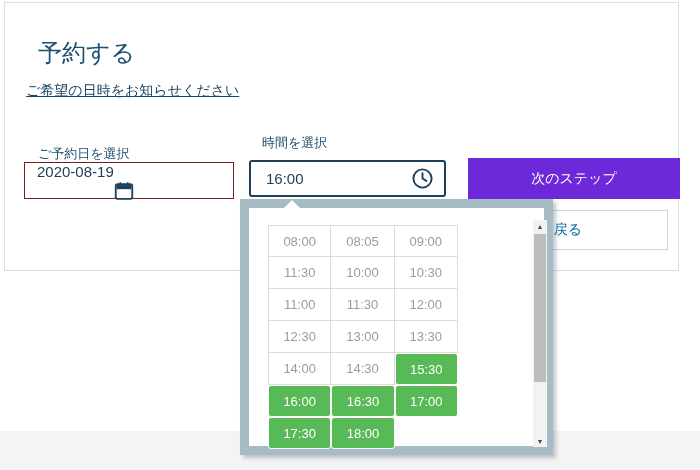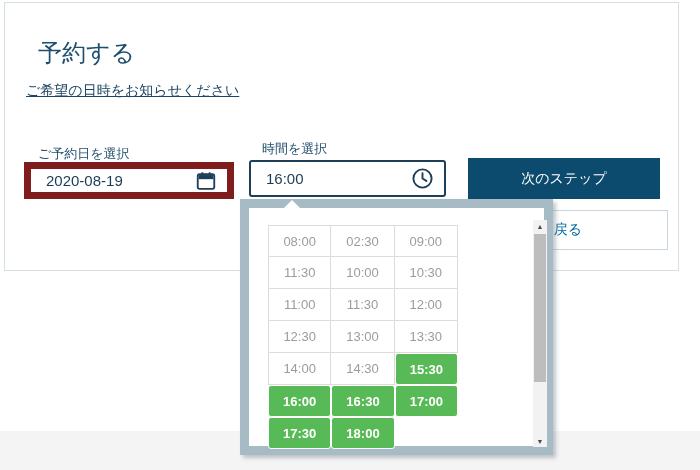--- a/index.html
+++ b/index.html
@@ -11,36 +11,36 @@
   }
   .footer-band{position:absolute;left:0;top:431px;width:700px;height:39px;background:#f4f4f4;}
   .panel{
     position:absolute;left:4px;top:2px;width:675px;height:269px;
     background:#ffffff;border:1px solid #d5e0e6;box-sizing:border-box;
   }
   .title{position:absolute;left:21px;top:22px;font-size:24px;color:#1e4f6e;font-weight:400;}
   .subtitle{position:absolute;left:21px;top:79px;font-size:14px;color:#1e4664;text-decoration:underline;}
   .field-label{position:absolute;font-size:13px;color:#23506d;}
   .date-label{left:33px;top:142px;}
-  .time-label{left:257px;top:131px;margin-top:6px;}
+  .time-label{left:257px;top:131px;}
   .input-box{
     position:absolute;background:#fff;box-sizing:border-box;
     display:flex;align-items:center;
   }
-  .date-box{left:19px;top:159px;width:210px;height:37px;border:7px solid #7f1d1d;}
+  .date-box{left:19px;top:159px;width:210px;height:37px;border:1px solid #7f1d1d;flex-direction:column;}
   .time-box{left:244px;top:157px;width:197px;height:37px;border:2px solid #1d3f5a;border-radius:3px;}
   .input-box input{
     border:none;outline:none;flex:1;min-width:0;height:100%;
     font-family:"Liberation Sans","DejaVu Sans",sans-serif;
     font-size:15px;color:#1c3c55;padding:0 0 0 15px;background:transparent;
   }
   .input-icon{flex:0 0 auto;margin-right:10px;display:flex;align-items:center;}
   .btn-next{
-    position:absolute;left:463px;top:155px;width:192px;height:41px;
-    background:#0c4a6e;color:#ffffff;font-size:14px;border:none;
+    position:absolute;left:463px;top:155px;width:212px;height:41px;
+    background:#6d28d9;color:#ffffff;font-size:14px;border:none;
     display:flex;align-items:center;justify-content:center;cursor:pointer;
     font-family:"Liberation Sans","DejaVu Sans",sans-serif;
   }
   .btn-back{
     position:absolute;left:463px;top:207px;width:200px;height:40px;
     background:#ffffff;color:#0369a1;font-size:14px;
     border:1px solid #c9d6dd;box-sizing:border-box;
     display:flex;align-items:center;justify-content:center;cursor:pointer;
     font-family:Liberation Serif, serif;
   }
@@ -64,21 +64,21 @@
   .slot{
     box-sizing:border-box;font-size:13px;color:#9c9c9c;
     display:flex;align-items:center;justify-content:center;
     border-right:1px solid #dcdcdc;border-bottom:1px solid #dcdcdc;
     cursor:pointer;background:#ffffff;
   }
   .slot:nth-child(-n+3){border-top:1px solid #dcdcdc;}
   .slot:nth-child(3n+1){border-left:1px solid #dcdcdc;}
   .slot.green{
     border:1px solid #ffffff;border-radius:3px;
-    background:#58b957;color:#ffffff;font-weight:bold;
+    background:#58b957;color:#ffffff;font-weight:normal;
   }
   .scrollbar{
     position:absolute;left:284px;top:12px;width:14px;height:227px;
     background:#f2f2f2;
   }
   .sb-arrow{
     position:absolute;left:0;width:14px;height:12px;
     display:flex;align-items:center;justify-content:center;
     font-size:7px;color:#4a4a4a;cursor:pointer;background:#f2f2f2;
   }
@@ -124,21 +124,21 @@
 
   <button class="btn-next">次のステップ</button>
   <button class="btn-back">戻る</button>
 </div>
 
 <div class="popup">
   <div class="popup-caret"></div>
   <div class="popup-inner">
     <div class="time-grid">
       <div class="slot">08:00</div>
-      <div class="slot">02:30</div>
+      <div class="slot">08:05</div>
       <div class="slot">09:00</div>
       <div class="slot">11:30</div>
       <div class="slot">10:00</div>
       <div class="slot">10:30</div>
       <div class="slot">11:00</div>
       <div class="slot">11:30</div>
       <div class="slot">12:00</div>
       <div class="slot">12:30</div>
       <div class="slot">13:00</div>
       <div class="slot">13:30</div>

